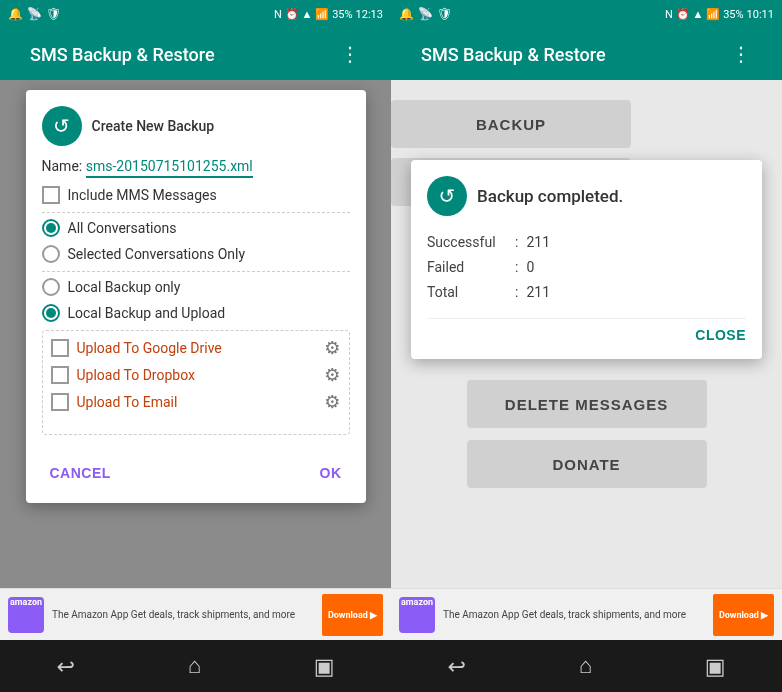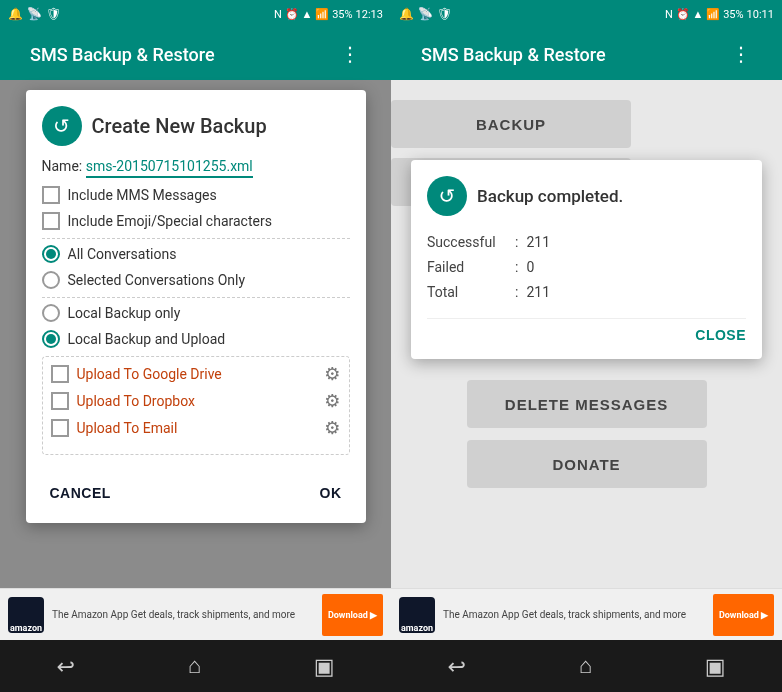--- a/index.html
+++ b/index.html
@@ -100,21 +100,21 @@
       border-radius: 50%;
       background: #00897B;
       display: flex;
       align-items: center;
       justify-content: center;
       color: white;
       font-size: 20px;
       flex-shrink: 0;
     }
     .dialog-title {
-      font-size: 20px;
+      font-size: 14px;
       font-weight: 500;
       color: #333;
     }
 
     .dialog-name-row {
       font-size: 14px;
       color: #333;
       margin-bottom: 12px;
     }
     .dialog-name-value {
@@ -171,21 +171,21 @@
       border-radius: 4px;
       padding: 6px 8px;
       margin-top: 4px;
     }
     .upload-row {
       display: flex;
       align-items: center;
       justify-content: space-between;
       margin-bottom: 6px;
     }
-    .upload-row:last-child { margin-bottom: 10px; }
+    .upload-row:last-child { margin-bottom: 16px; }
     .upload-left {
       display: flex;
       align-items: center;
       gap: 8px;
       font-size: 14px;
       color: #c2410c;
     }
     .gear-icon {
       font-size: 18px;
       color: #777;
@@ -197,21 +197,21 @@
       margin-top: 16px;
       padding-top: 8px;
     }
     .btn-cancel, .btn-ok {
       background: none;
       border: none;
       font-size: 14px;
       font-weight: 700;
       cursor: pointer;
       padding: 6px 8px;
-      color: #0f172a;
+      color: #8b5cf6;
       letter-spacing: 0.5px;
     }
 
     
     .nav-bar {
       height: 52px;
       background: #1a1a1a;
       display: flex;
       align-items: center;
       justify-content: space-around;
@@ -228,24 +228,24 @@
       background: #f0f0f0;
       display: flex;
       align-items: center;
       padding: 0 8px;
       gap: 8px;
       border-top: 1px solid #ddd;
     }
     .ad-logo {
       width: 36px;
       height: 36px;
-      background: #0f172a;
+      background: #8b5cf6;
       border-radius: 4px;
       display: flex;
-      align-items: flex-end;
+      align-items: flex-start;
       justify-content: center;
       color: white;
       font-size: 9px;
       font-weight: bold;
     }
     .ad-text { font-size: 10px; color: #444; flex: 1; }
     .ad-btn {
       background: #FF6600;
       color: white;
       font-size: 9px;
@@ -373,24 +373,20 @@
         </div>
 
         <div class="dialog-name-row">
           <span>Name:</span>
           <span class="dialog-name-value">sms-20150715101255.xml</span>
         </div>
 
         <div class="option-row">
           <span class="checkbox-box"></span>
           <span>Include MMS Messages</span>
-        </div>
-        <div class="option-row">
-          <span class="checkbox-box"></span>
-          <span>Include Emoji/Special characters</span>
         </div>
 
         <hr class="separator">
 
         <div class="option-row">
           <div class="radio-outer selected">
             <div class="radio-inner"></div>
           </div>
           <span>All Conversations</span>
         </div>

